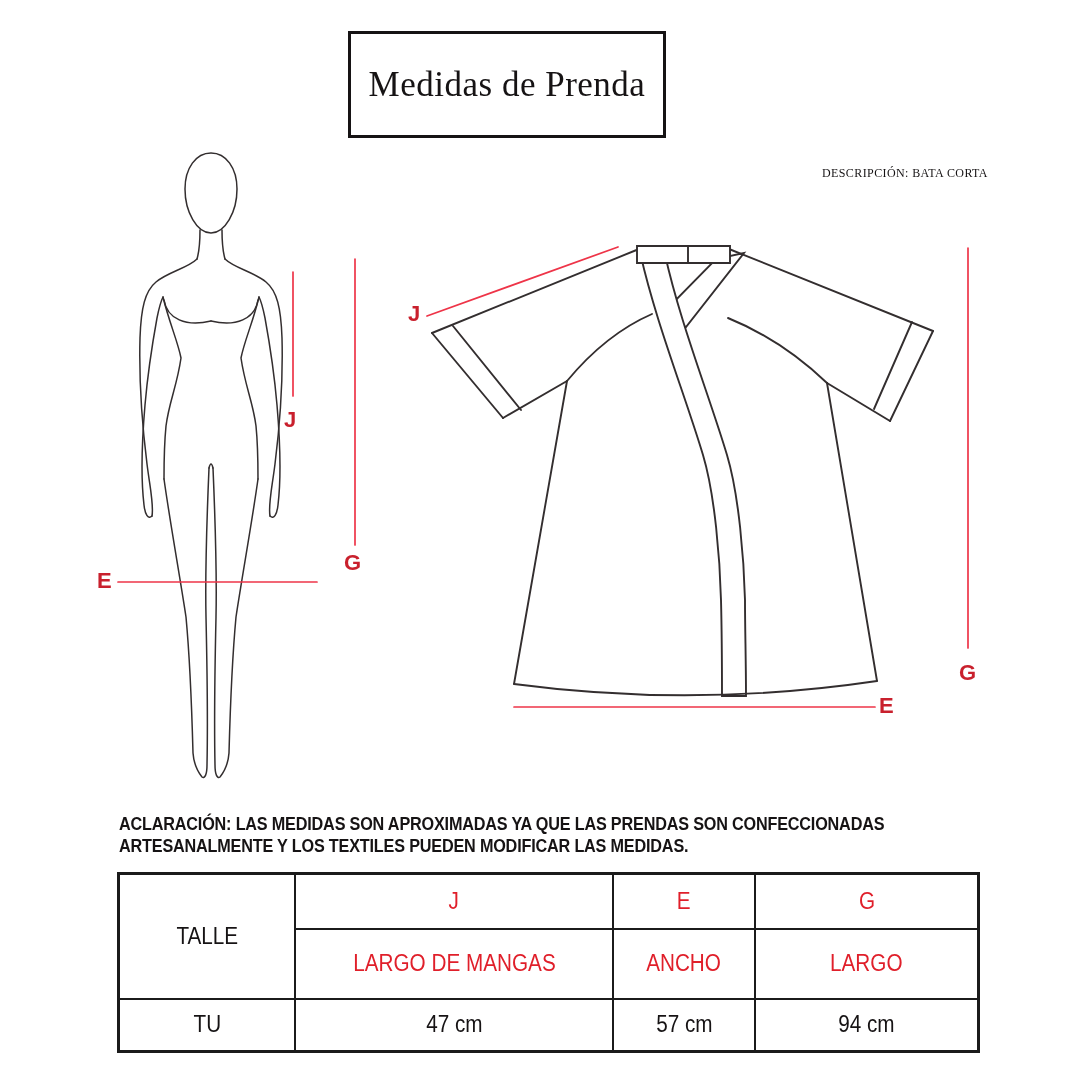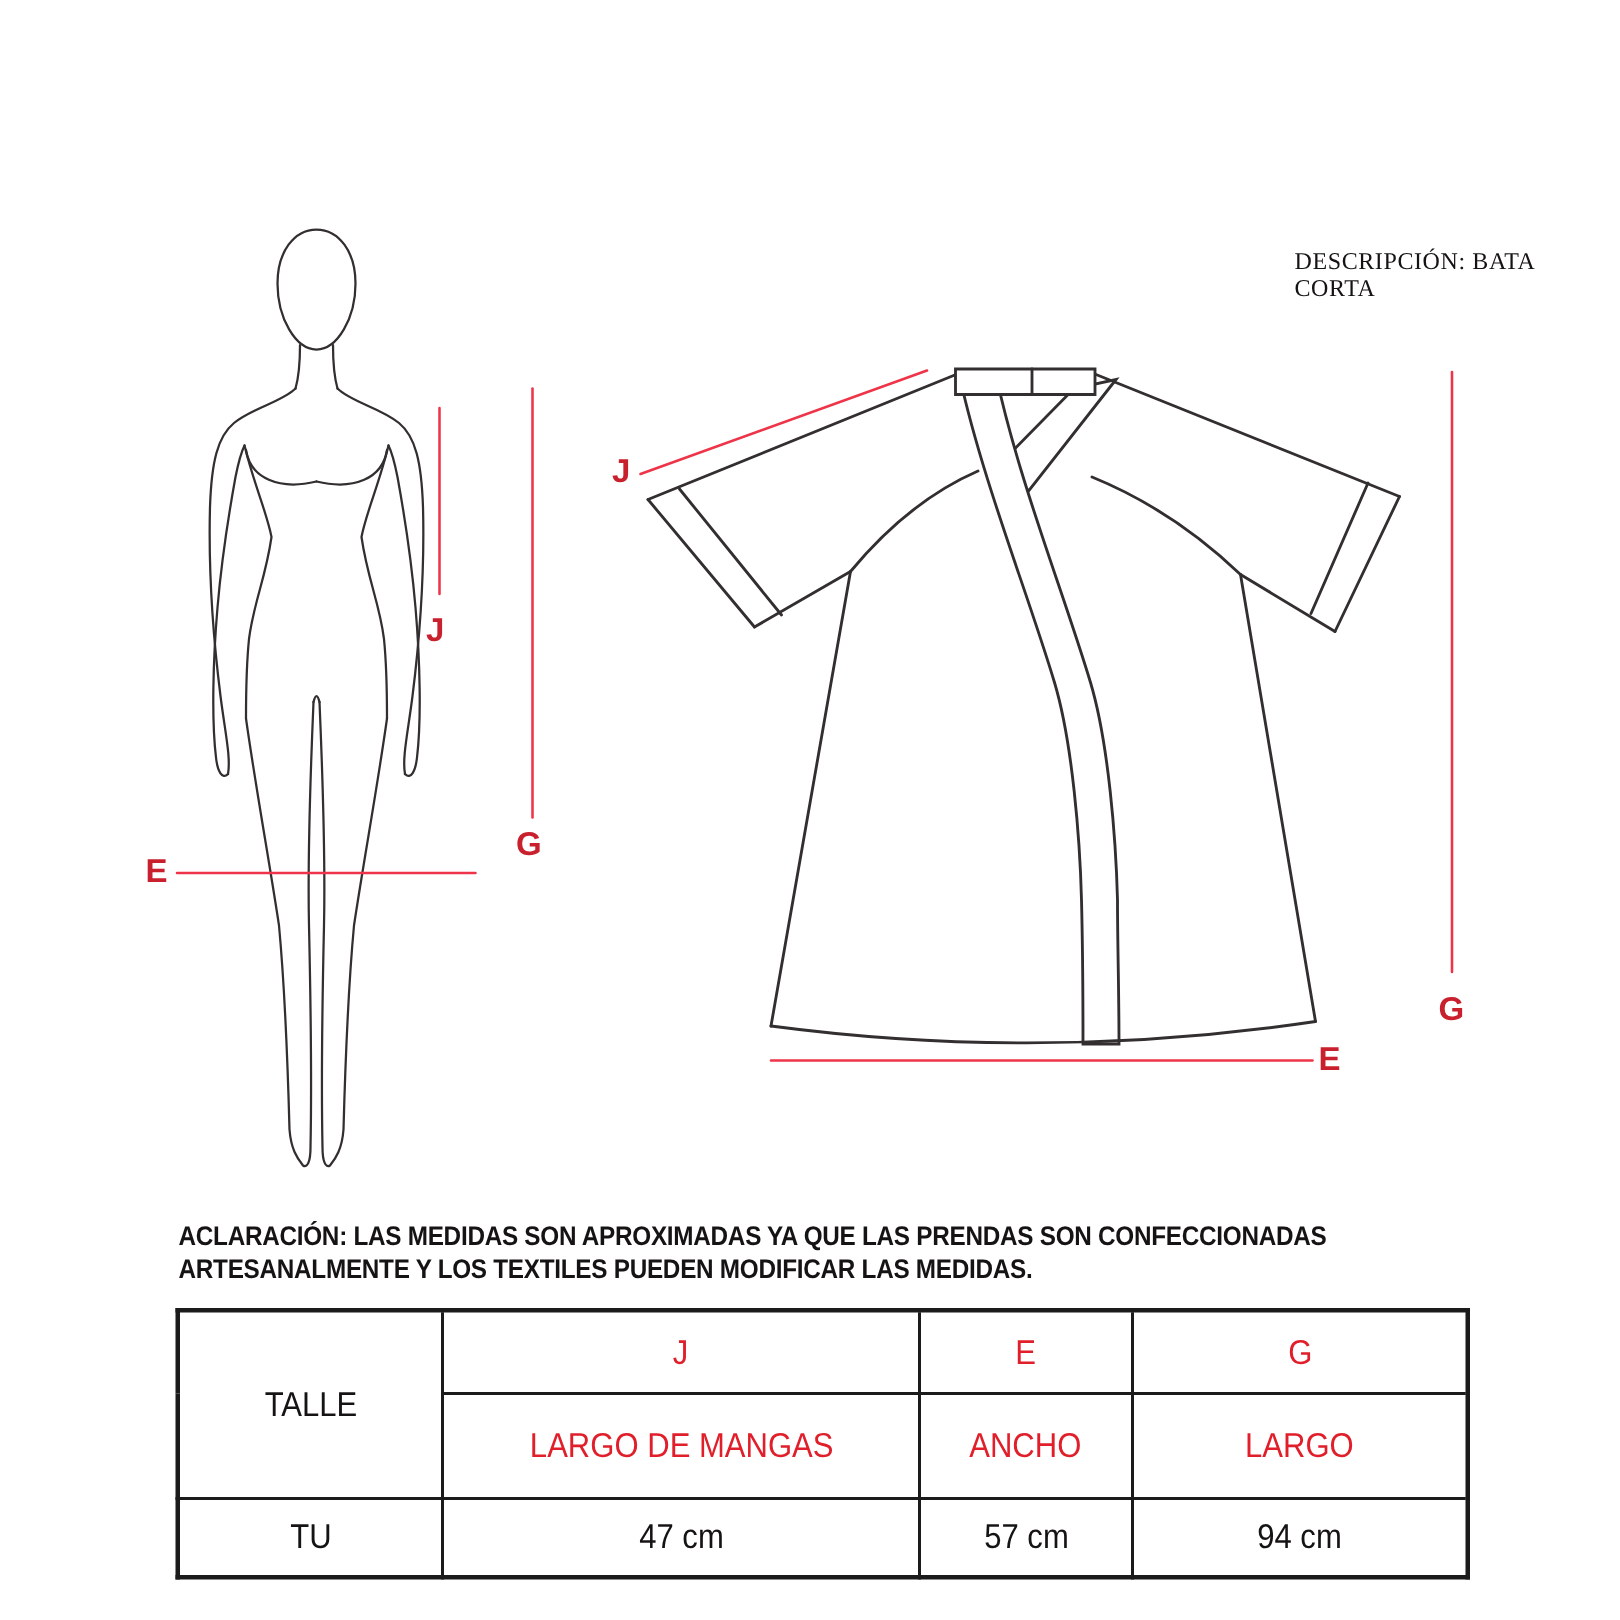--- a/index.html
+++ b/index.html
@@ -11,22 +11,22 @@
 
   .title-box{
     position:absolute;left:348px;top:31px;width:312px;height:101px;
     border:3px solid #161314;display:flex;align-items:center;justify-content:center;
     background:#ffffff;
   }
   .title-box .title-text{
     font-family:"Liberation Serif",serif;font-size:35px;letter-spacing:.5px;color:#161314;
   }
   .description{
-    position:absolute;left:863px;top:166px;
-    font-family:"Liberation Serif",serif;font-size:16px;letter-spacing:.4px;color:#161314;
+    position:absolute;left:822px;top:166px;
+    font-family:"Liberation Serif",serif;font-size:12px;letter-spacing:.4px;color:#161314;
   }
 
   .mlabel{
     position:absolute;color:#c9202d;font-size:22px;font-weight:700;line-height:1;
   }
   #lbl-fig-j{left:284px;top:409px;}
   #lbl-fig-g{left:344px;top:552px;}
   #lbl-fig-e{left:97px;top:570px;}
   #lbl-garm-j{left:408px;top:303px;}
   #lbl-garm-e{left:879px;top:695px;}
@@ -99,20 +99,23 @@
     <g stroke="#ee3448" stroke-width="1.7" stroke-linecap="round">
       <line x1="293" y1="272" x2="293" y2="396"></line>
       <line x1="355" y1="259" x2="355" y2="545"></line>
       <line x1="118" y1="582" x2="317" y2="582"></line>
       <line x1="427" y1="316" x2="618" y2="247"></line>
       <line x1="514" y1="707" x2="875" y2="707"></line>
       <line x1="968" y1="248" x2="968" y2="648"></line>
     </g>
   </svg>
 
+  <div class="title-box">
+    <span class="title-text">Medidas de Prenda</span>
+  </div>
 
   <div class="description">DESCRIPCIÓN: BATA CORTA</div>
 
   <span class="mlabel" id="lbl-fig-j">J</span>
   <span class="mlabel" id="lbl-fig-g">G</span>
   <span class="mlabel" id="lbl-fig-e">E</span>
   <span class="mlabel" id="lbl-garm-j">J</span>
   <span class="mlabel" id="lbl-garm-e">E</span>
   <span class="mlabel" id="lbl-garm-g">G</span>
 

